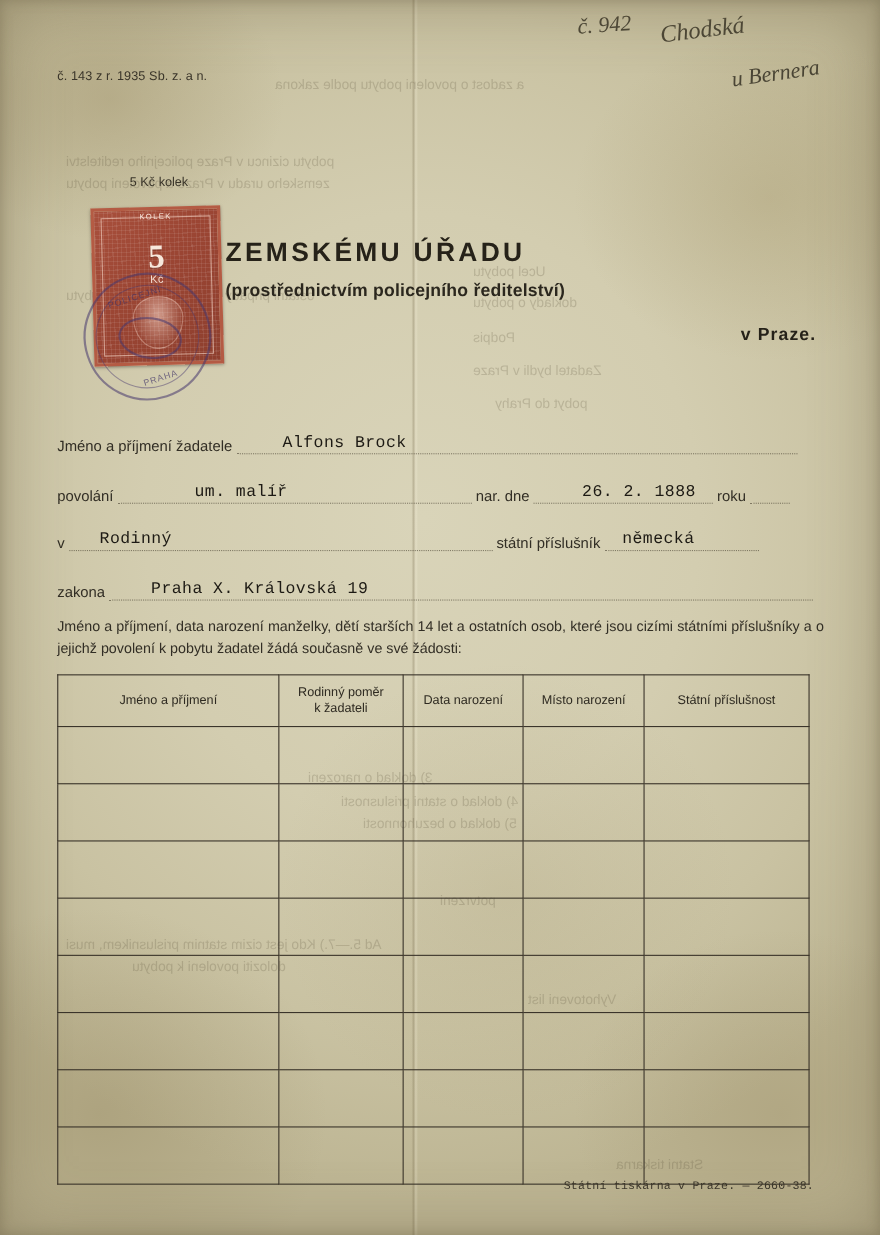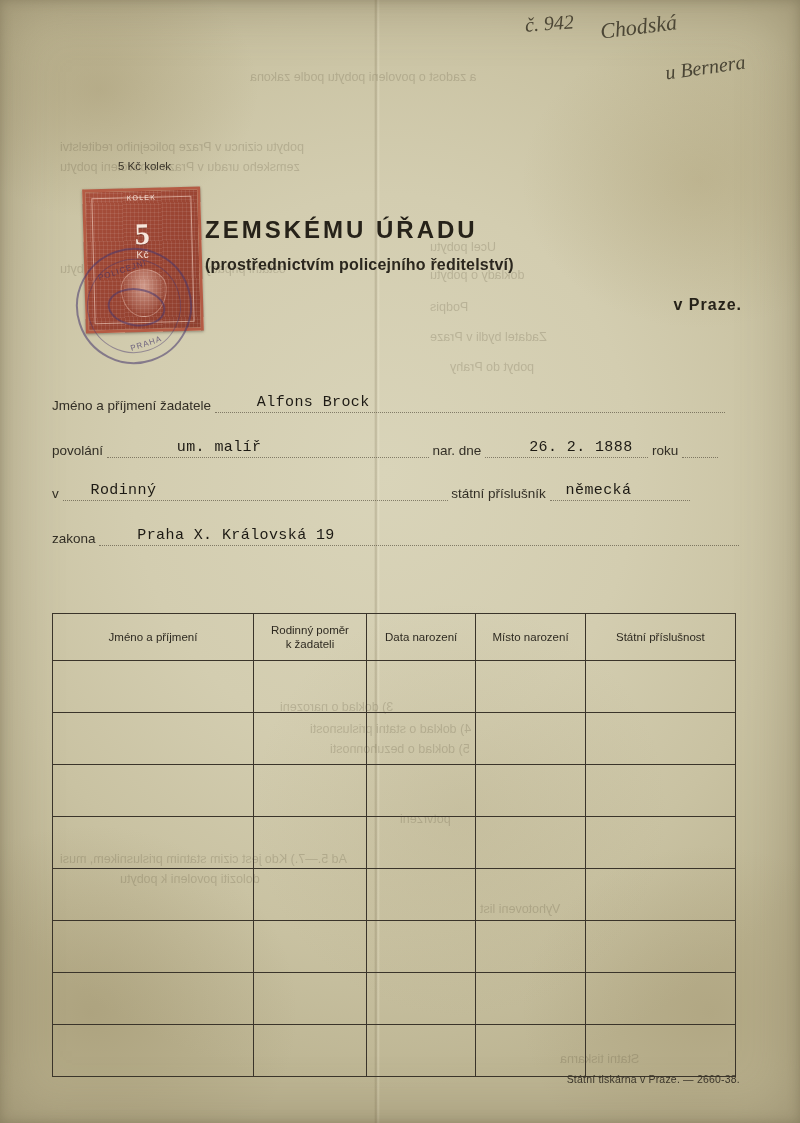--- a/index.html
+++ b/index.html
@@ -220,21 +220,21 @@
     font-weight: normal;
     color: #2e2a21;
     height: 46px;
     line-height: 1.25;
     vertical-align: middle;
   }
   table.grid td { height: 51px; }
   .footer {
     position: absolute;
     right: 60px; bottom: 38px;
-    font-family: Liberation Sans, sans-serif;
+    font-family: Liberation Mono, monospace;
     font-size: 10.5px;
     color: #3a352a;
     letter-spacing: .2px;
   }
 
   
   .hand {
     position: absolute;
     font-family: "Liberation Serif", serif;
     font-style: italic;
@@ -285,20 +285,21 @@
   <div class="bleed" style="left:480px; top:902px;">Vyhotoveni list</div>
   <div class="bleed" style="left:560px; top:1052px;">Statni tiskarna</div>
 
   <div class="content">
 
     <div class="hand hand1">č. 942</div>
     <div class="hand hand2">Chodská</div>
     <div class="hand hand3">u Bernera</div>
 
     <div class="hdr-note">
+      <span>č. 143 z r. 1935 Sb. z. a n.</span>
     </div>
 
     <div class="kolek-label">5 Kč kolek</div>
 
     <div class="stamp">
       <div class="stamp-inner"></div>
       <div class="stamp-top">KOLEK</div>
       <div class="stamp-num">5</div>
       <div class="stamp-cur">Kč</div>
       <div class="stamp-crest"></div>
@@ -345,20 +346,21 @@
       </span>
     </div>
 
     <div class="frow" style="left:52px; top:503px; width:697px;">
       <span class="lbl">zakona</span>
       <span class="dots" style="width:640px; position:relative;">
         <span class="typed" style="position:absolute; left:38px; bottom:1px;">Praha X. Královská 19</span>
       </span>
     </div>
 
+    <div class="paragraph">Jméno a příjmení, data narození manželky, dětí starších 14 let a ostatních osob, které jsou cizími státními příslušníky a o jejichž povolení k pobytu žadatel žádá současně ve své žádosti:</div>
 
     <table class="grid">
       <thead>
         <tr>
           <th style="width:29.5%;">Jméno a příjmení</th>
           <th style="width:16.5%; white-space:pre-line;">Rodinný poměr
 k žadateli</th>
           <th style="width:16%;">Data narození</th>
           <th style="width:16%;">Místo narození</th>
           <th style="width:22%;">Státní příslušnost</th>

